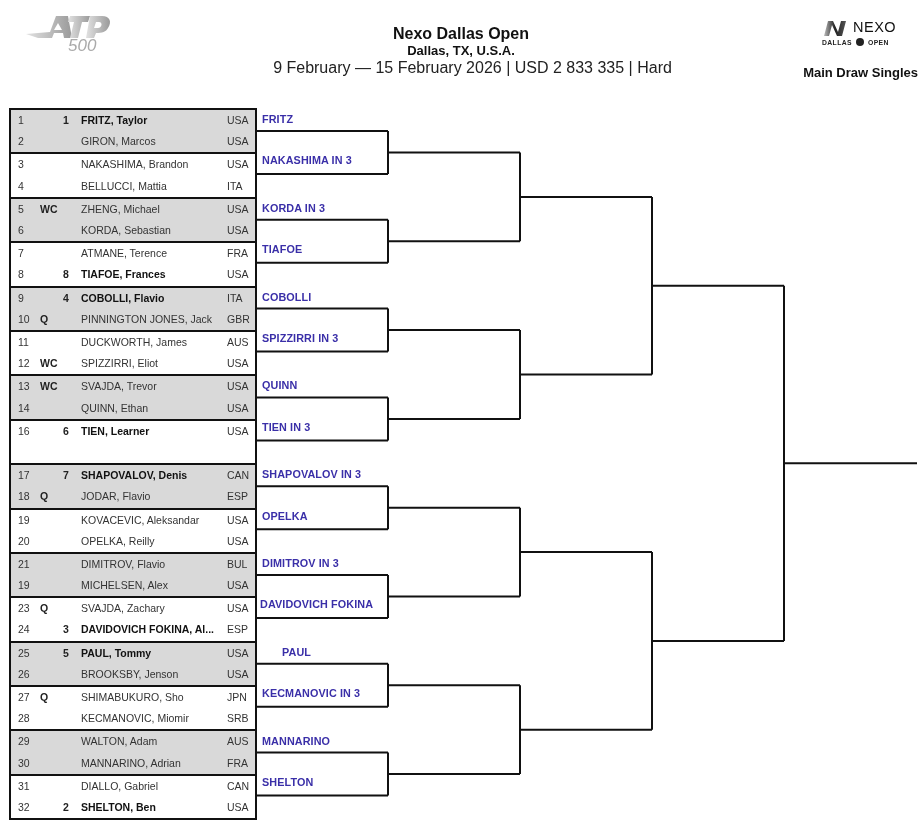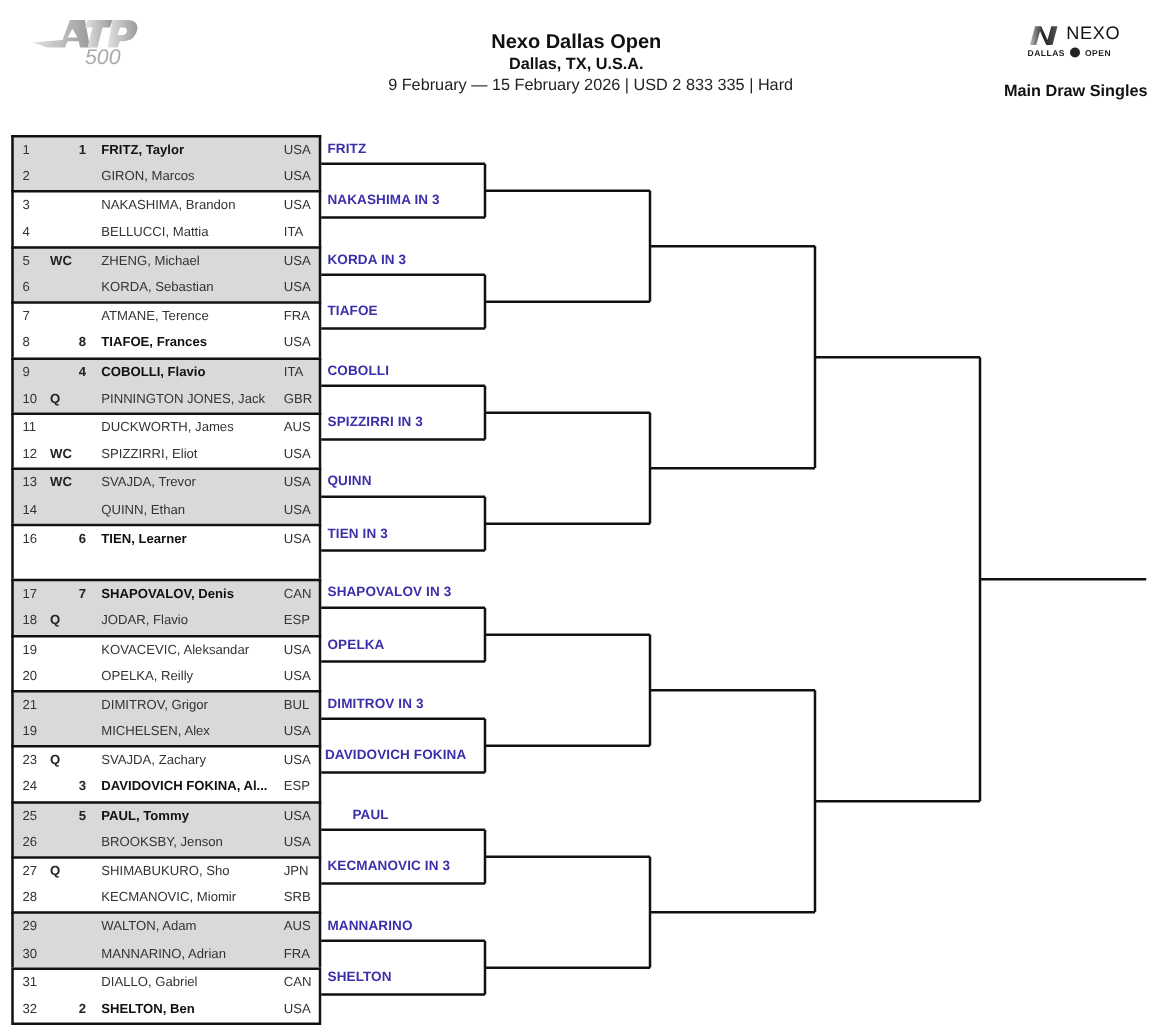--- a/index.html
+++ b/index.html
@@ -4,21 +4,21 @@
 <style>
   html, body { margin: 0; padding: 0; background: #ffffff; }
   body { width: 922px; height: 827px; position: relative; overflow: hidden; font-family: "Liberation Sans", sans-serif; color: #222; }
 
   .atp-logo { position: absolute; left: 24px; top: 12px; width: 90px; height: 48px; }
   .atp-logo svg { display: block; }
 
   .header { position: absolute; left: 0; top: 8px; width: 922px; text-align: center; margin-top: 16px; }
   .header .title { font-size: 16px; font-weight: bold; color: #111; line-height: 19px; }
   .header .city { font-size: 13px; font-weight: bold; color: #111; line-height: 16px; }
-  .header .info { font-size: 13px; color: #222; line-height: 17px; padding-left: 23px; }
+  .header .info { font-size: 16px; color: #222; line-height: 17px; padding-left: 23px; }
 
   .nexo-logo { position: absolute; left: 820px; top: 19px; width: 92px; height: 30px; }
   .nexo-word { position: absolute; left: 33px; top: 0px; font-size: 14.5px; letter-spacing: 0.5px; color: #111; }
   .nexo-sub { position: absolute; left: 2px; top: 19px; font-size: 6.8px; font-weight: bold; color: #222; letter-spacing: 0.4px; white-space: nowrap; }
   .nexo-ball { display: inline-block; width: 8px; height: 8px; border-radius: 50%; background: #222; vertical-align: -1px; margin: 0 4px; }
   .nexo-n { position: absolute; left: 3px; top: 1px; }
 
   .draw-type { position: absolute; right: 4px; top: 65px; font-size: 13px; font-weight: bold; color: #111; }
 
   .draw-table { position: absolute; left: 9px; top: 108px; width: 248px; }
@@ -233,21 +233,21 @@
         <span class="seed"></span>
         <span class="name">OPELKA, Reilly</span>
         <span class="nat">USA</span>
       </div>
     </div>
     <div class="pair shaded">
       <div class="row">
         <span class="num">21</span>
         <span class="entry"></span>
         <span class="seed"></span>
-        <span class="name">DIMITROV, Grigor</span>
+        <span class="name">DIMITROV, Flavio</span>
         <span class="nat">BUL</span>
       </div>
       <div class="row">
         <span class="num">19</span>
         <span class="entry"></span>
         <span class="seed"></span>
         <span class="name">MICHELSEN, Alex</span>
         <span class="nat">USA</span>
       </div>
     </div>

